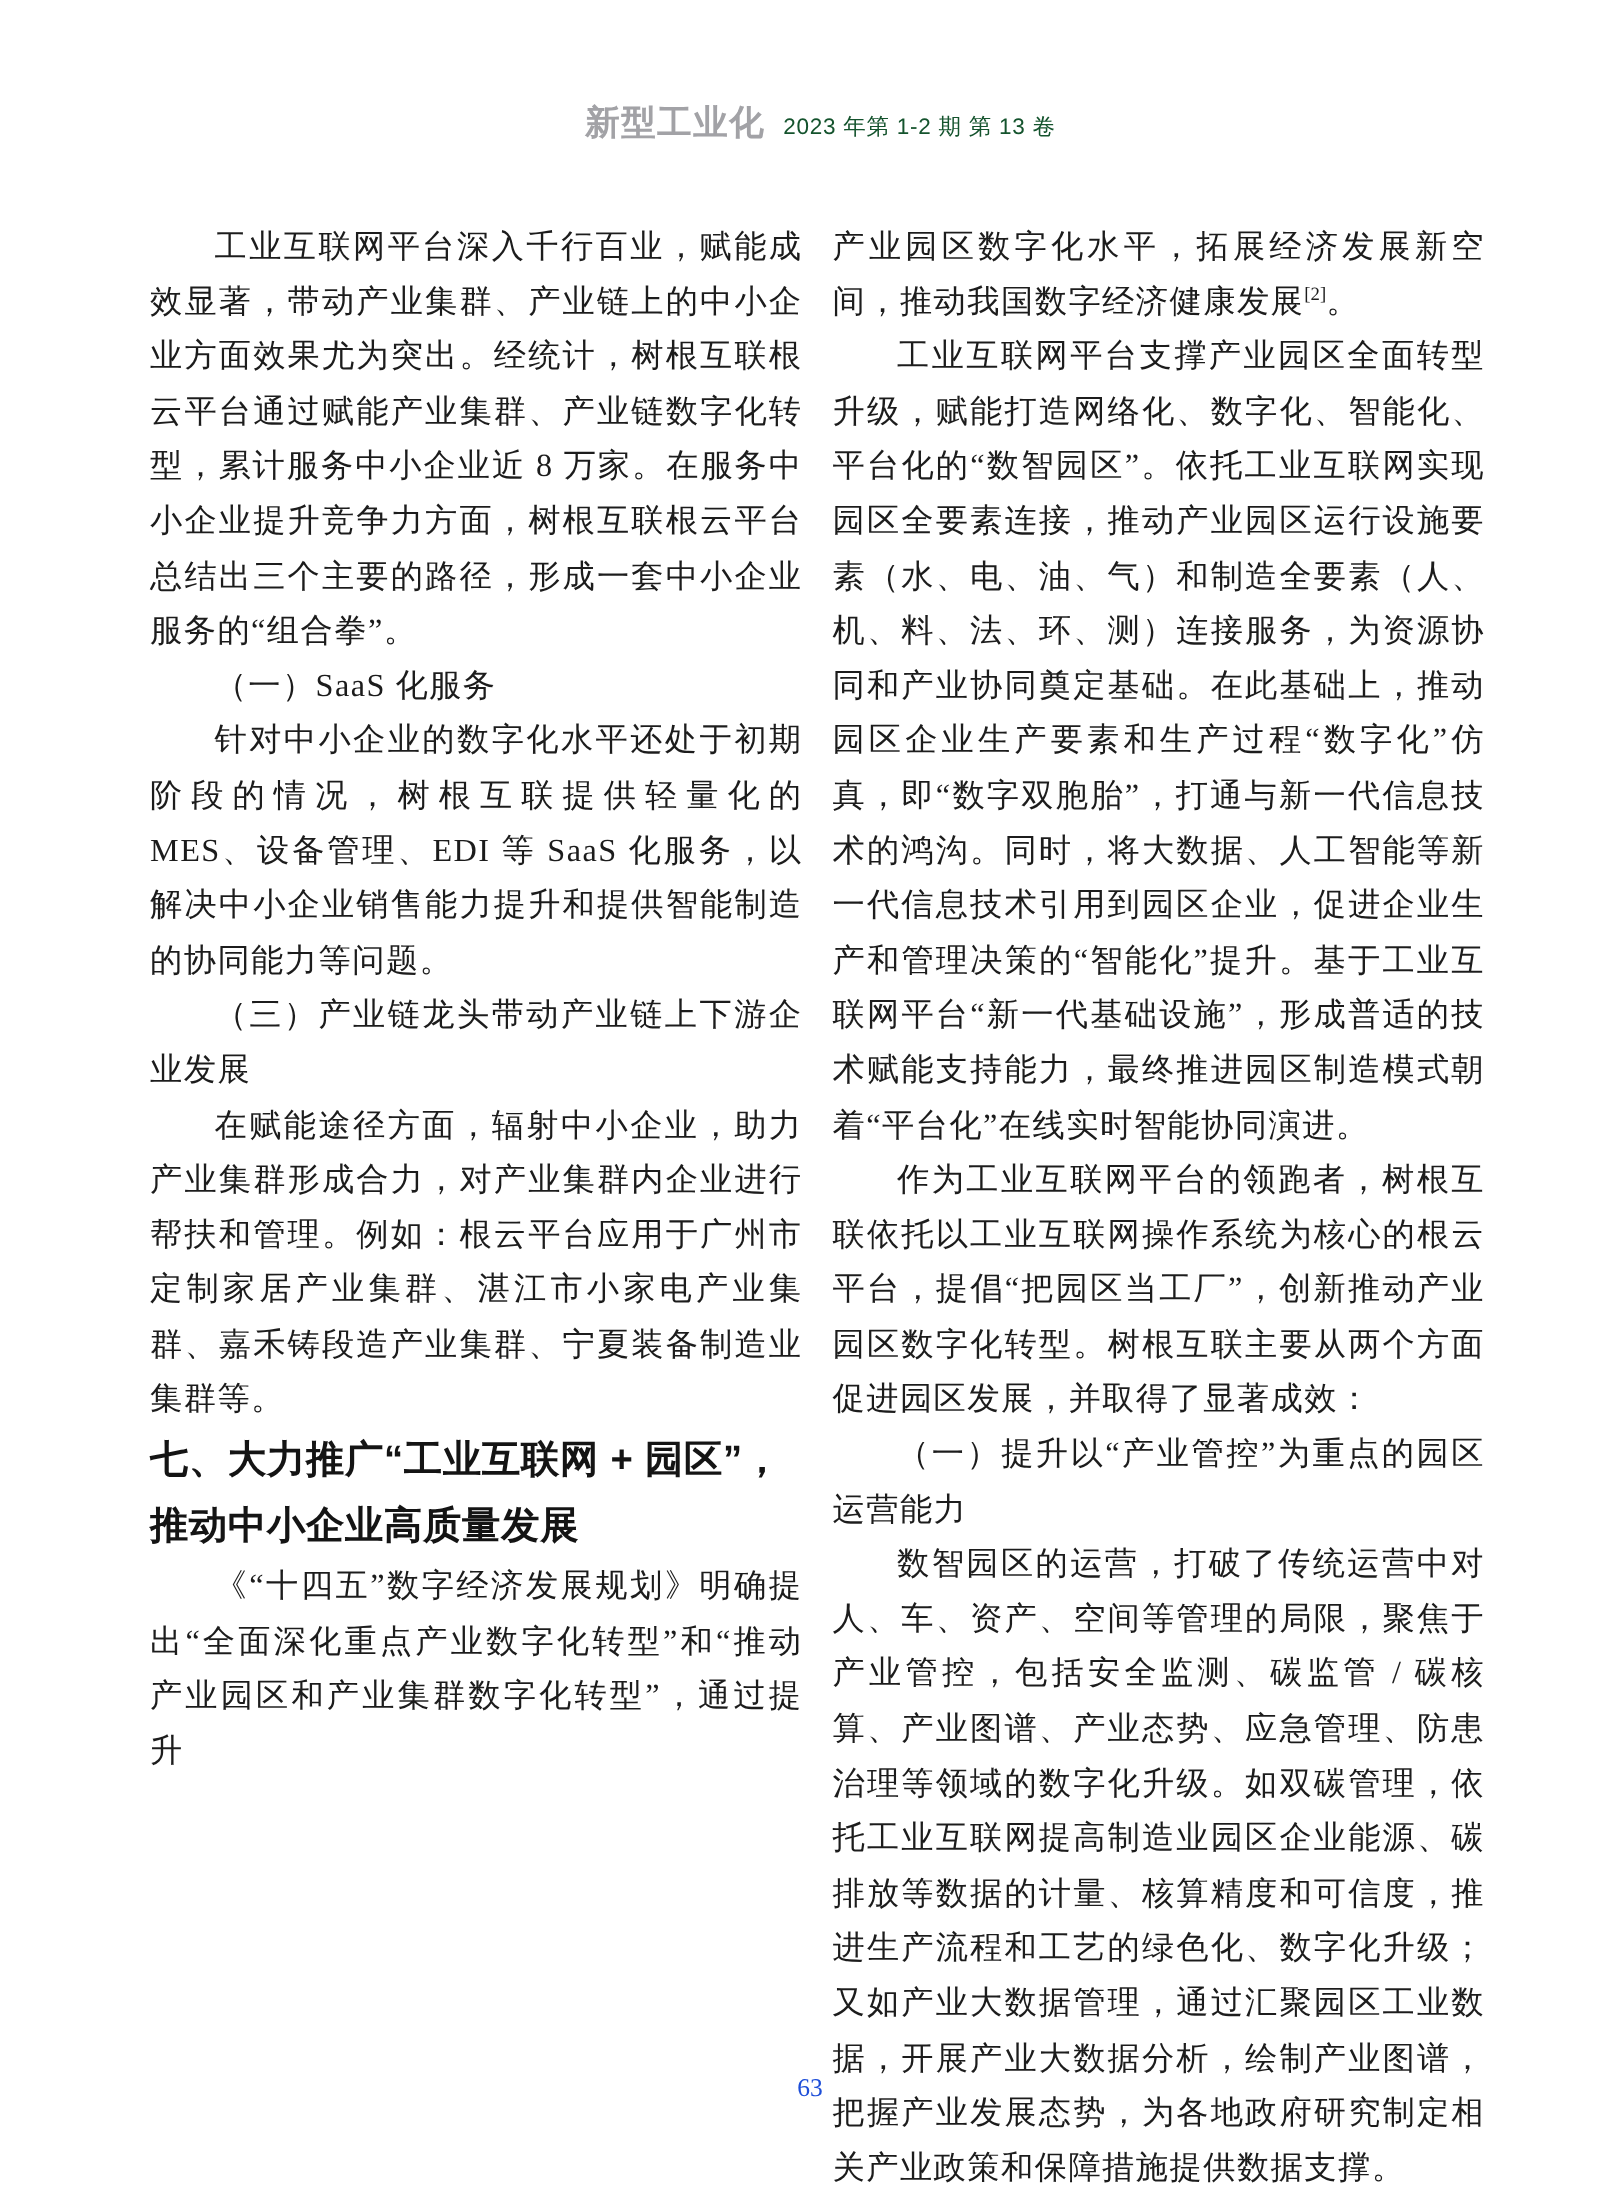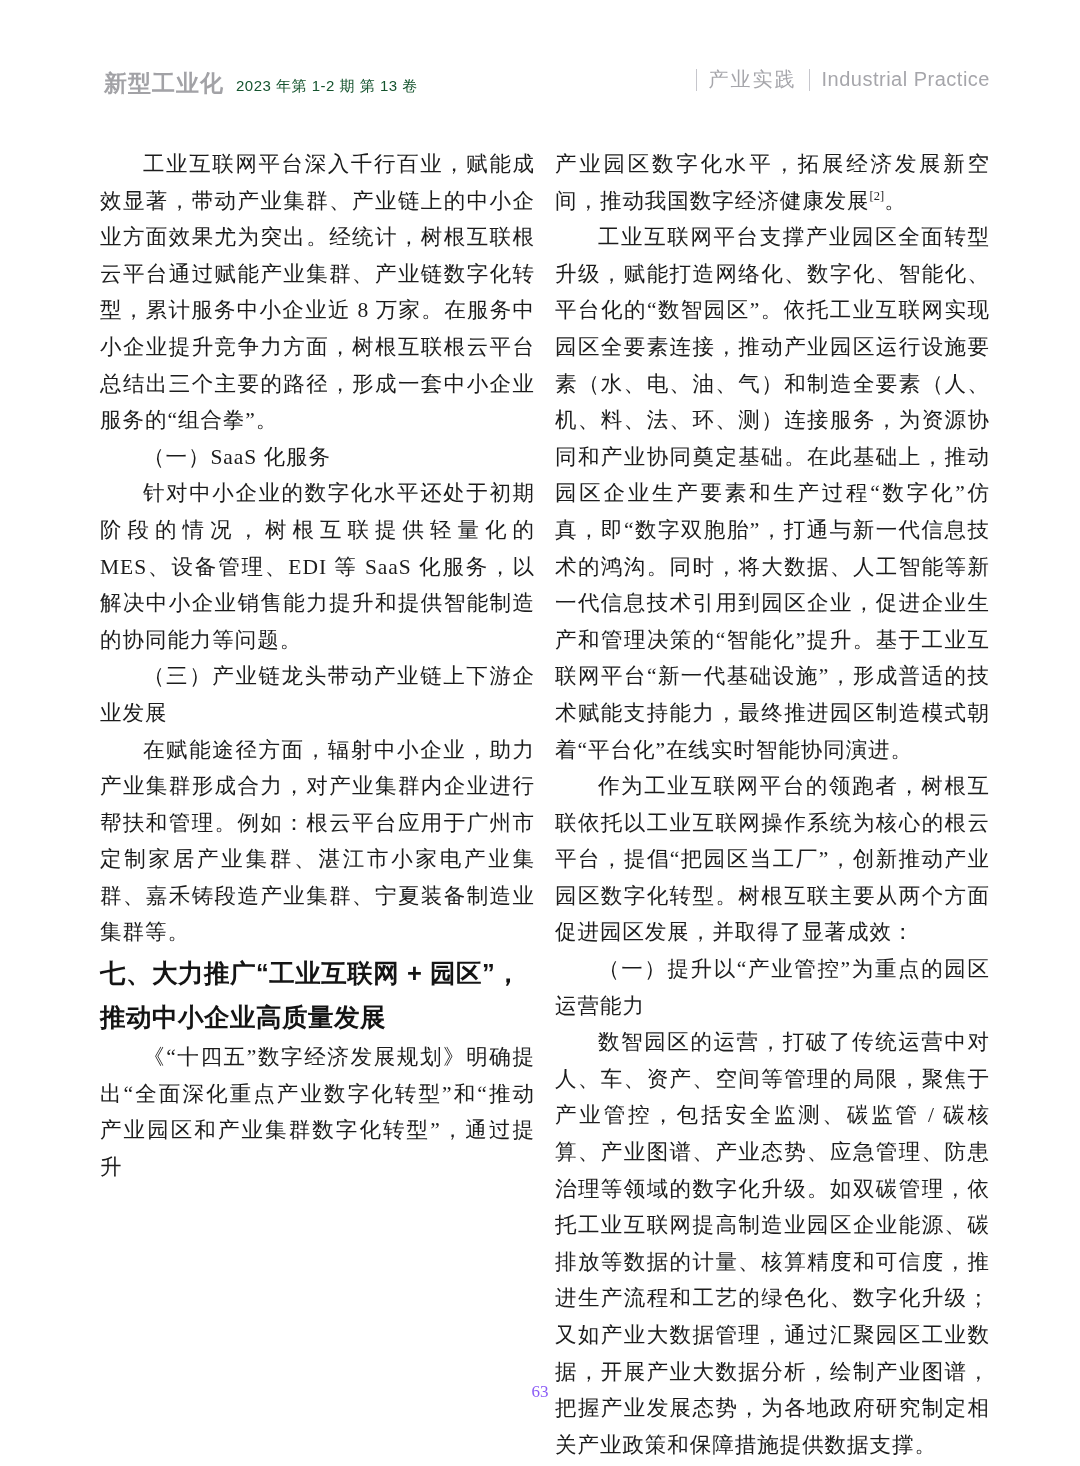--- a/index.html
+++ b/index.html
@@ -7,21 +7,21 @@
   body {
     width:1080px; height:1466px;
     font-family:"Liberation Serif","DejaVu Serif",serif;
     color:#1c1c1c;
   }
   .page { position:relative; width:1080px; height:1466px; overflow:hidden; background:#ffffff; }
 
   
   .header {
     position:absolute; top:66px; left:104px; right:90px;
-    display:flex; justify-content:space-between; align-items:baseline;
+    display:flex; justify-content:center; align-items:baseline;
     font-family:"Liberation Sans","DejaVu Sans",sans-serif;
   }
   .header-left { display:flex; align-items:baseline; gap:12px; }
   .journal-name { font-size:23px; font-weight:bold; color:#a2a2a6; letter-spacing:1px; }
   .issue-info { font-size:15px; color:#14532d; letter-spacing:0.5px; }
   .header-right { display:flex; align-items:center; gap:12px; color:#a6a6ab; font-size:20px; }
   .vbar { width:1px; height:22px; background:#c6c6cc; align-self:center; }
   .section-cn { letter-spacing:2px; }
   .section-en { letter-spacing:0.5px; }
 
@@ -42,39 +42,33 @@
     font-weight:bold; font-size:25.5px; line-height:44px;
     color:#141414; text-align:left; letter-spacing:0.02em;
   }
   .h2-six { margin-top:56px; margin-bottom:28px; }
   .h2-seven { margin-top:40px; margin-bottom:32px; }
   sup.cite { font-size:12.5px; vertical-align:super; line-height:0; letter-spacing:0; }
 
   
   .footer {
     position:absolute; left:0; right:0; bottom:64px;
-    text-align:center; color:#8b5cf6; font-size:17px;
+    text-align:center; color:#1d4ed8; font-size:17px;
     font-family:"Liberation Serif","DejaVu Serif",serif;
   }
 </style>
 </head>
 <body>
 
 <div class="page">
 
   <div class="header">
     <div class="header-left">
       <span class="journal-name">新型工业化</span>
       <span class="issue-info">2023 年第 1-2 期  第 13 卷</span>
-    </div>
-    <div class="header-right">
-      <span class="vbar"></span>
-      <span class="section-cn">产业实践</span>
-      <span class="vbar"></span>
-      <span class="section-en">Industrial Practice</span>
     </div>
   </div>
 
   <div class="columns">
 
     <div class="col">
       <p class="indent">工业互联网平台深入千行百业，赋能成效显著，带动产业集群、产业链上的中小企业方面效果尤为突出。经统计，树根互联根云平台通过赋能产业集群、产业链数字化转型，累计服务中小企业近 8 万家。在服务中小企业提升竞争力方面，树根互联根云平台总结出三个主要的路径，形成一套中小企业服务的“组合拳”。</p>
       <p class="indent">（一）SaaS 化服务</p>
       <p class="indent">针对中小企业的数字化水平还处于初期阶段的情况，树根互联提供轻量化的 MES、设备管理、EDI 等 SaaS 化服务，以解决中小企业销售能力提升和提供智能制造的协同能力等问题。</p>
       <p class="indent">（三）产业链龙头带动产业链上下游企业发展</p>

